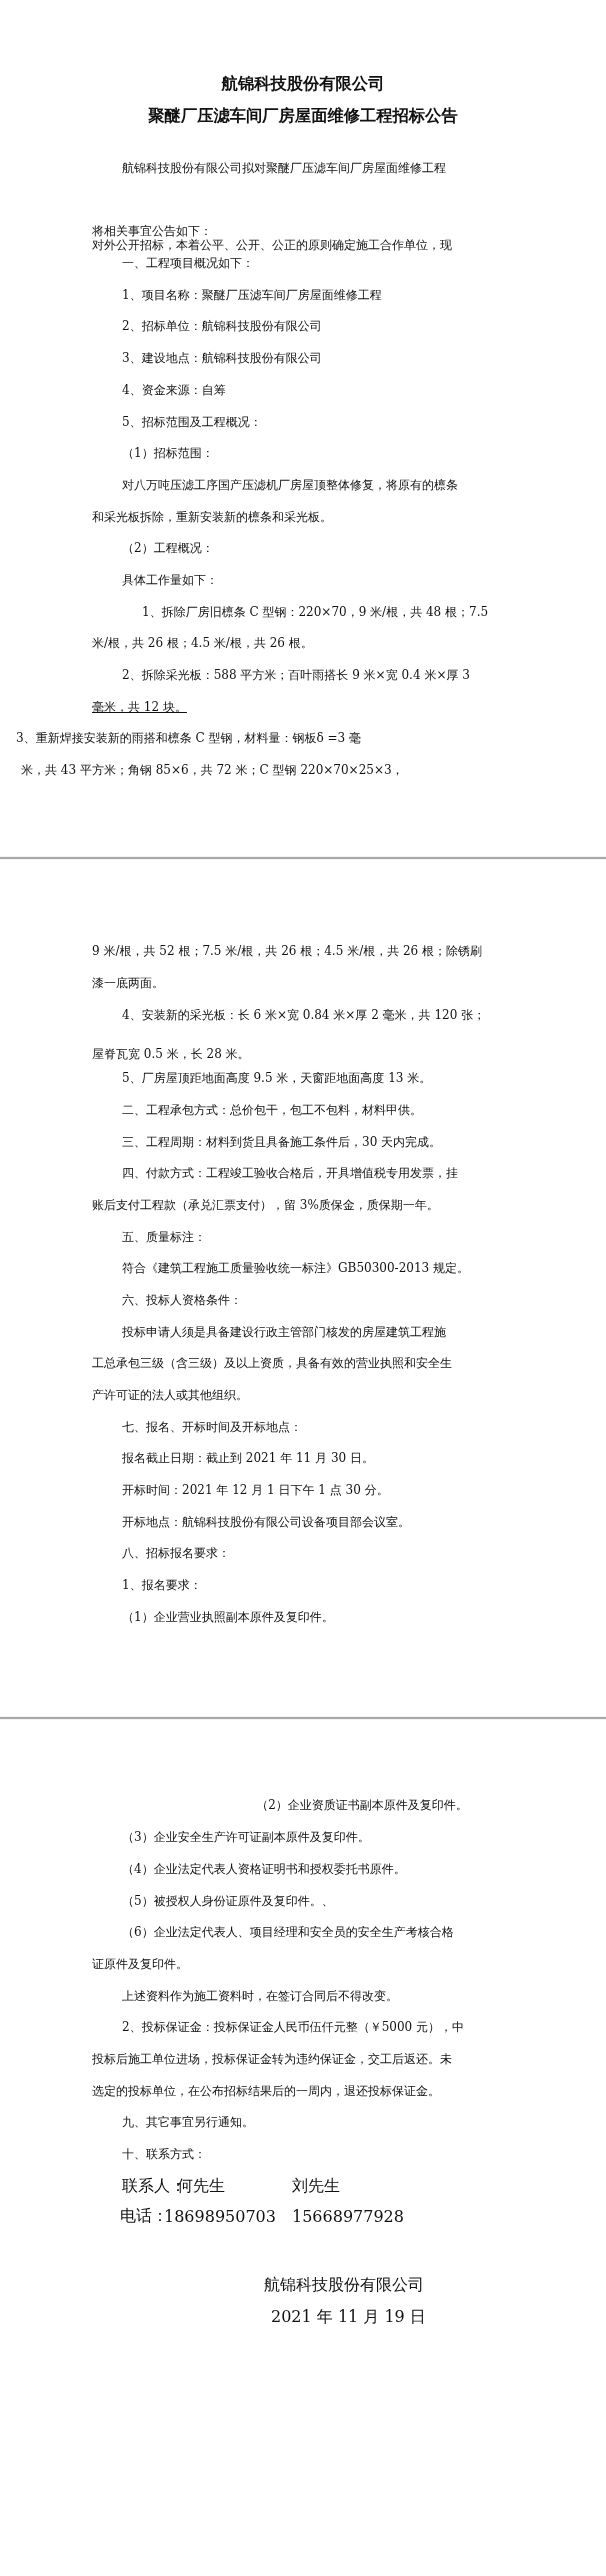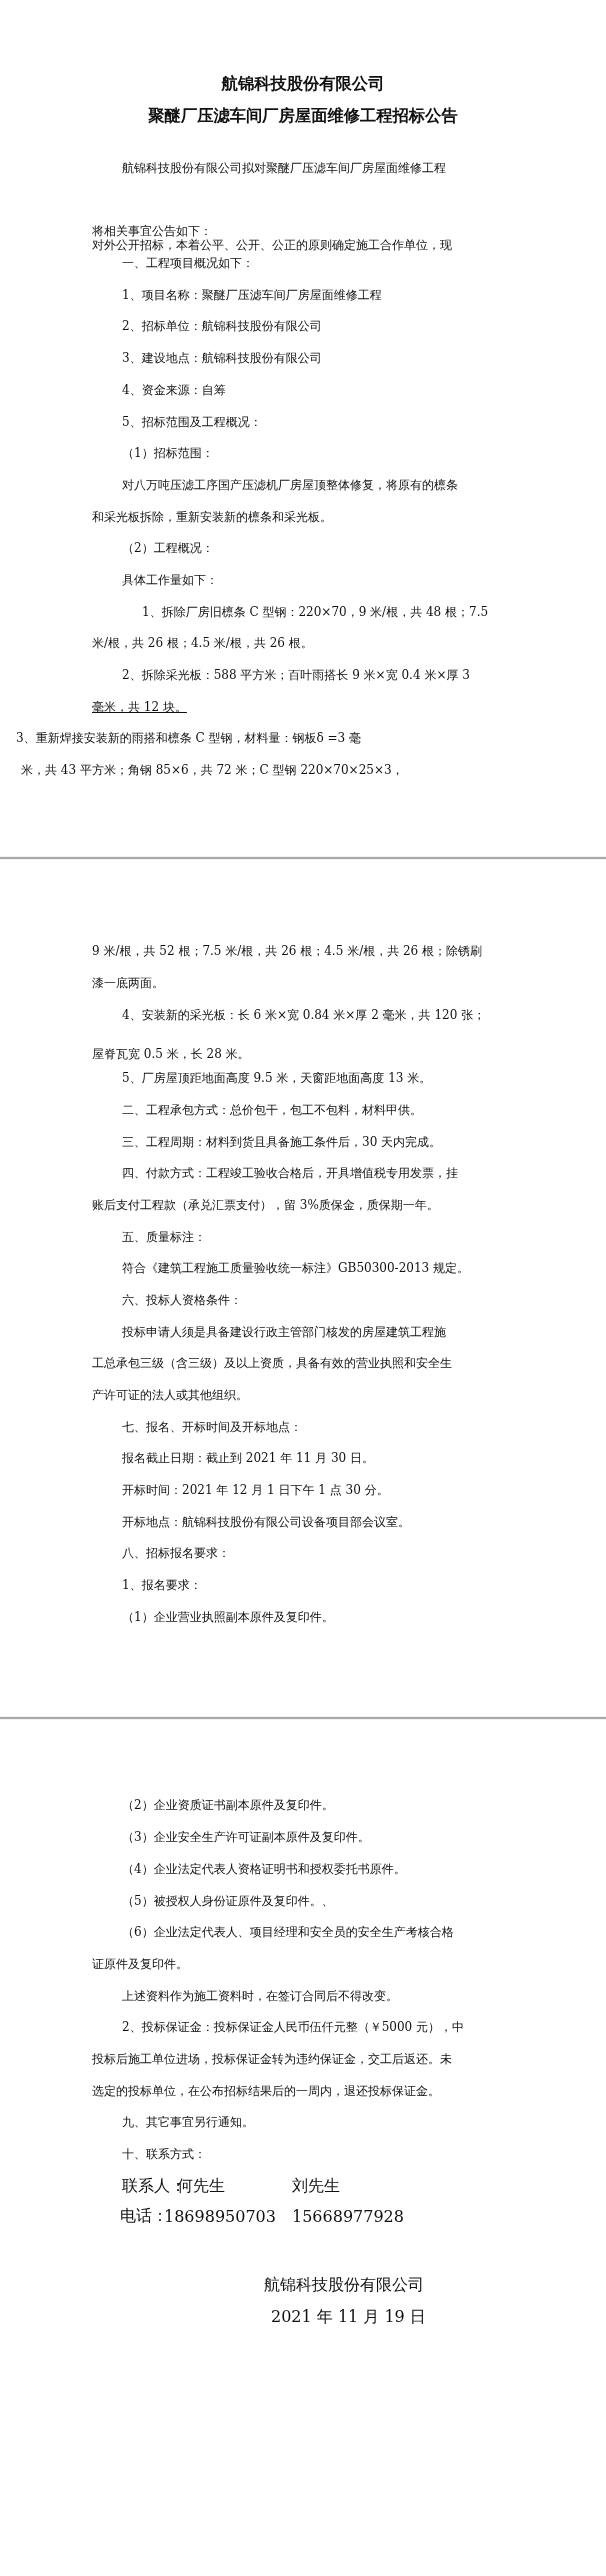--- a/index.html
+++ b/index.html
@@ -62,21 +62,21 @@
 <div class="line ind" style="top:1420px;">七、报名、开标时间及开标地点：</div>
 <div class="line ind" style="top:1451px;">报名截止日期：截止到 2021 年 11 月 30 日。</div>
 <div class="line ind" style="top:1483px;">开标时间：2021 年 12 月 1 日下午 1 点 30 分。</div>
 <div class="line ind" style="top:1515px;">开标地点：航锦科技股份有限公司设备项目部会议室。</div>
 <div class="line ind" style="top:1546px;">八、招标报名要求：</div>
 <div class="line ind" style="top:1578px;">1、报名要求：</div>
 <div class="line ind" style="top:1610px;">（1）企业营业执照副本原件及复印件。</div>
 
 <div class="page-sep" style="top:1717px;"></div>
 
-<div class="line ind" style="top:1798px;">（2）企业资质证书副本原件及复印件。</div>
+<div class="line ind" style="top:1798px;text-align:center;">（2）企业资质证书副本原件及复印件。</div>
 <div class="line ind" style="top:1830px;">（3）企业安全生产许可证副本原件及复印件。</div>
 <div class="line ind" style="top:1862px;">（4）企业法定代表人资格证明书和授权委托书原件。</div>
 <div class="line ind" style="top:1894px;">（5）被授权人身份证原件及复印件。、</div>
 <div class="line ind" style="top:1925px;">（6）企业法定代表人、项目经理和安全员的安全生产考核合格</div>
 <div class="line flush" style="top:1957px;">证原件及复印件。</div>
 <div class="line ind" style="top:1989px;">上述资料作为施工资料时，在签订合同后不得改变。</div>
 <div class="line ind" style="top:2020px;">2、投标保证金：投标保证金人民币伍仟元整（￥5000  元），中</div>
 <div class="line flush" style="top:2052px;">投标后施工单位进场，投标保证金转为违约保证金，交工后返还。未</div>
 <div class="line flush" style="top:2084px;">选定的投标单位，在公布招标结果后的一周内，退还投标保证金。</div>
 <div class="line ind" style="top:2115px;">九、其它事宜另行通知。</div>

